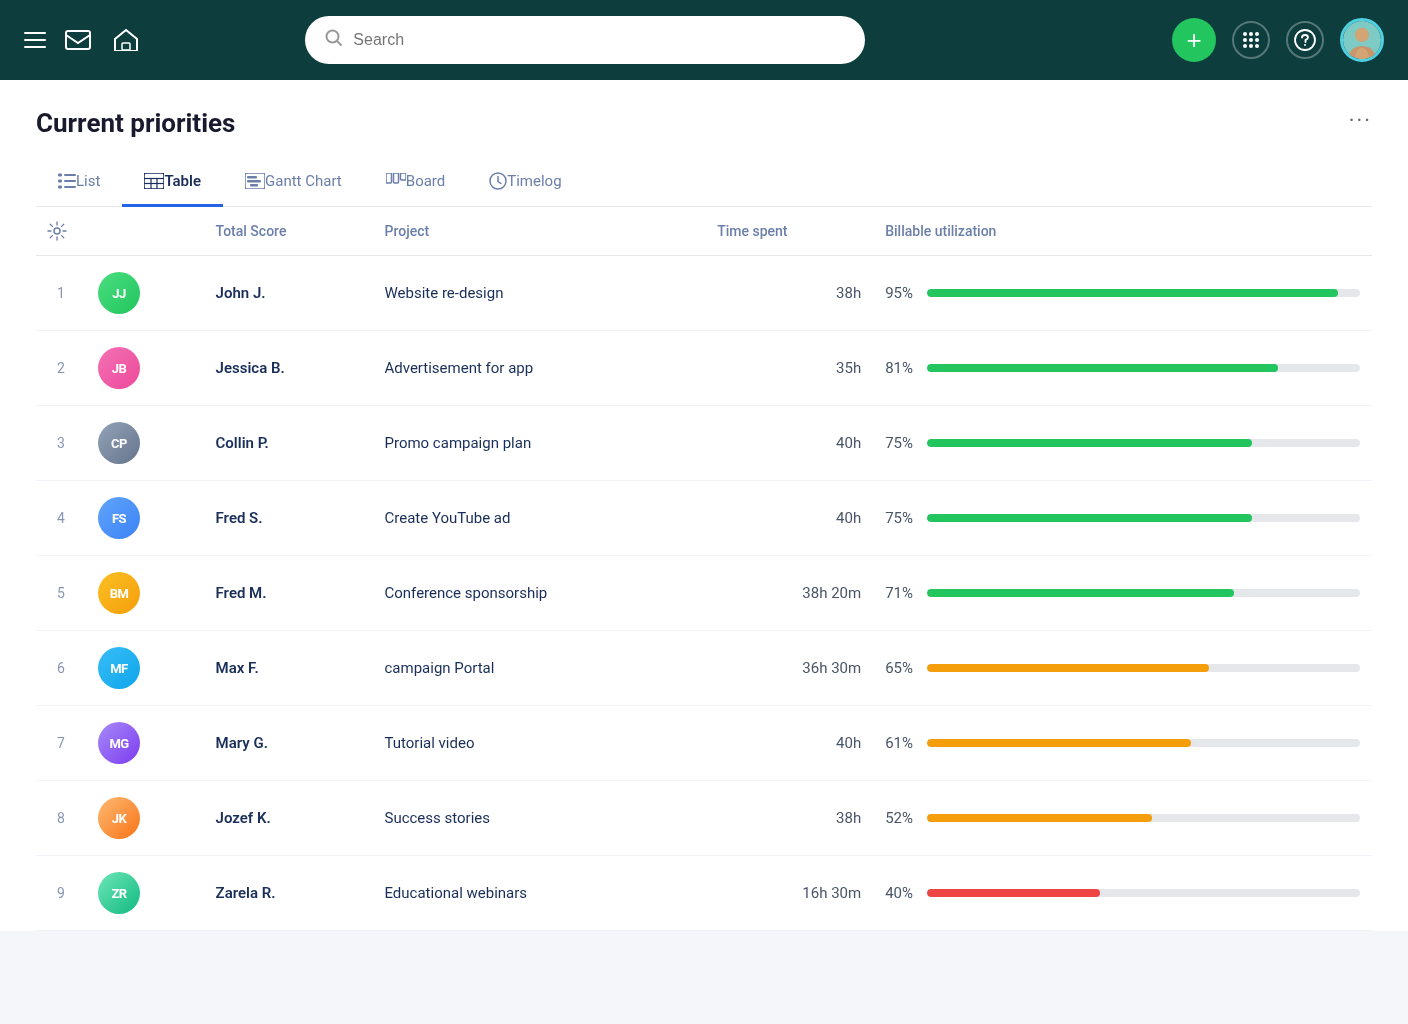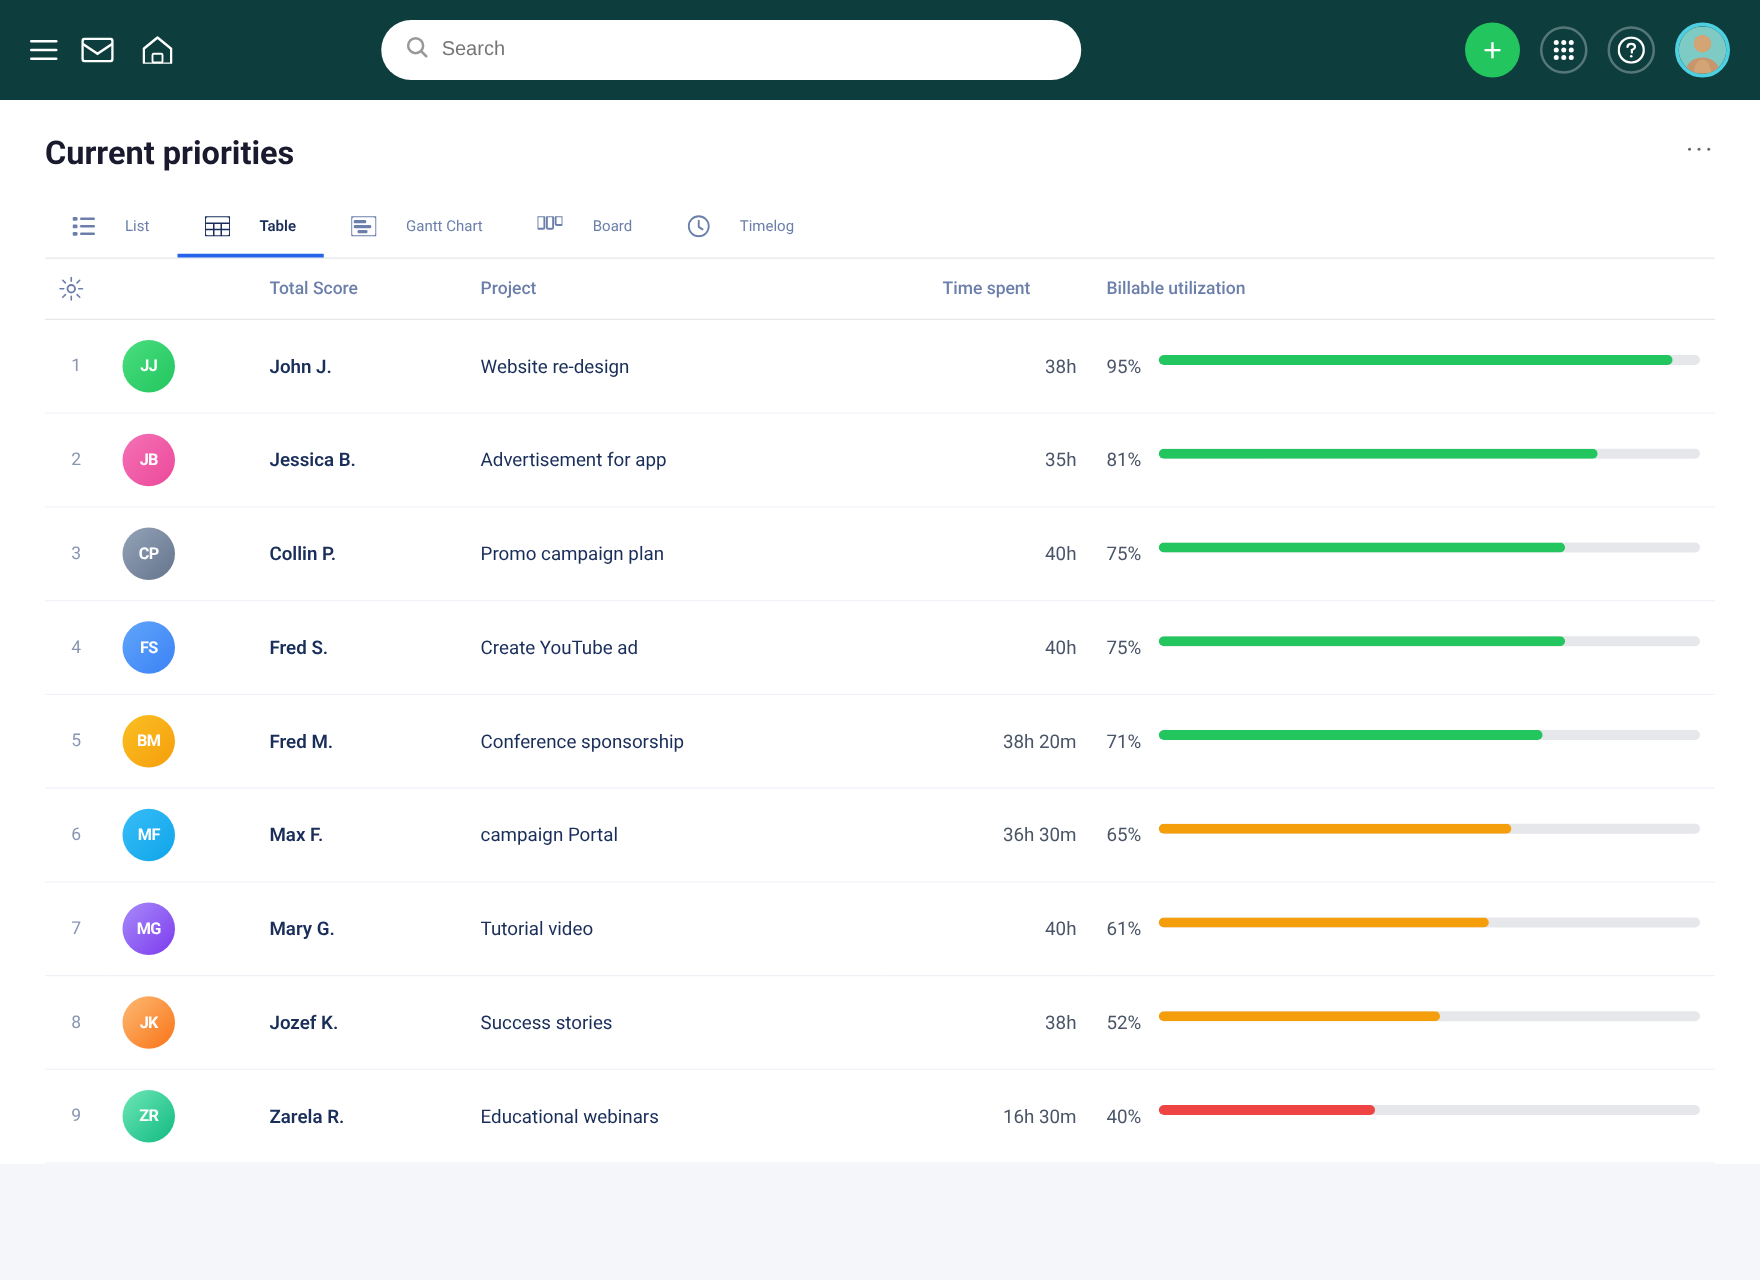--- a/index.html
+++ b/index.html
@@ -129,23 +129,23 @@
     .tabs {
       display: flex;
       align-items: center;
       gap: 0;
       border-bottom: 1px solid #e5e7eb;
       margin-bottom: 0;
     }
     .tab {
       display: flex;
       align-items: center;
-      gap: 24px;
+      gap: 0;
       padding: 14px 22px;
-      font-size: 12px;
+      font-size: 15px;
       color: #6b7faa;
       cursor: pointer;
       border-bottom: 3px solid transparent;
       margin-bottom: -1px;
       white-space: nowrap;
     }
     .tab.active {
       color: #1a2e5a;
       font-weight: 600;
       border-bottom: 3px solid #2563eb;
@@ -219,20 +219,21 @@
     td.time-spent {
       text-align: right;
       color: #4a5568;
       font-size: 15px;
     }
     td.billable {
       min-width: 280px;
     }
     .billable-inner {
       display: flex;
+      align-items: center;
       gap: 4px;
     }
     .pct-label {
       font-size: 15px;
       color: #4a5568;
       min-width: 38px;
     }
     .progress-bar-bg {
       flex: 1;
       height: 8px;
@@ -404,21 +405,21 @@
             <div class="settings-icon-cell">
               <svg width="20" height="20" viewBox="0 0 20 20" fill="none" style="cursor:pointer">
                 <circle cx="10" cy="10" r="3" stroke="#6b7faa" stroke-width="1.5"></circle>
                 <path d="M10 1v3M10 16v3M1 10h3M16 10h3M3.22 3.22l2.12 2.12M14.66 14.66l2.12 2.12M3.22 16.78l2.12-2.12M14.66 5.34l2.12-2.12" stroke="#6b7faa" stroke-width="1.3" stroke-linecap="round"></path>
               </svg>
             </div>
           </th>
           <th></th>
           <th>Total Score</th>
           <th>Project</th>
-          <th style="text-align:center">Time spent</th>
+          <th style="text-align:left">Time spent</th>
           <th>Billable utilization</th>
         </tr>
       </thead>
       <tbody id="table-body">
 
       <tr>
       <td class="rank">1</td>
       <td>
         <div class="avatar" style="background:linear-gradient(135deg,#4ade80,#22c55e)">
           <span style="font-size:13px;font-weight:700;letter-spacing:-0.5px">JJ</span>

